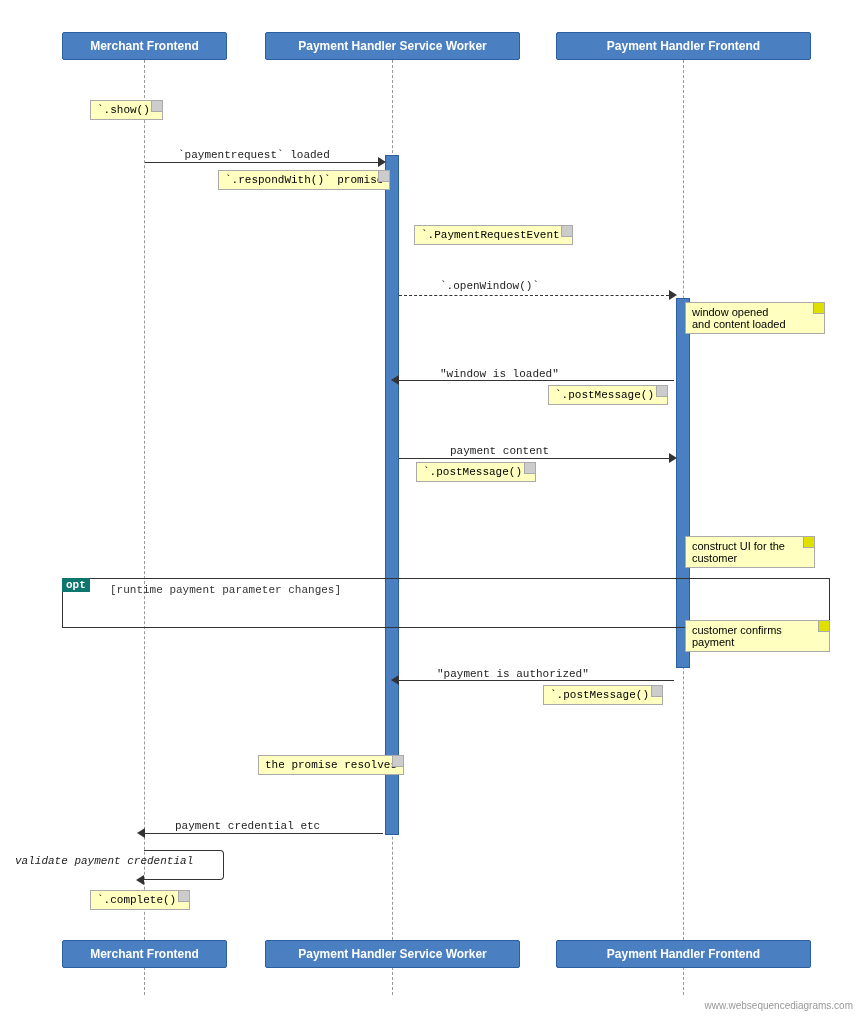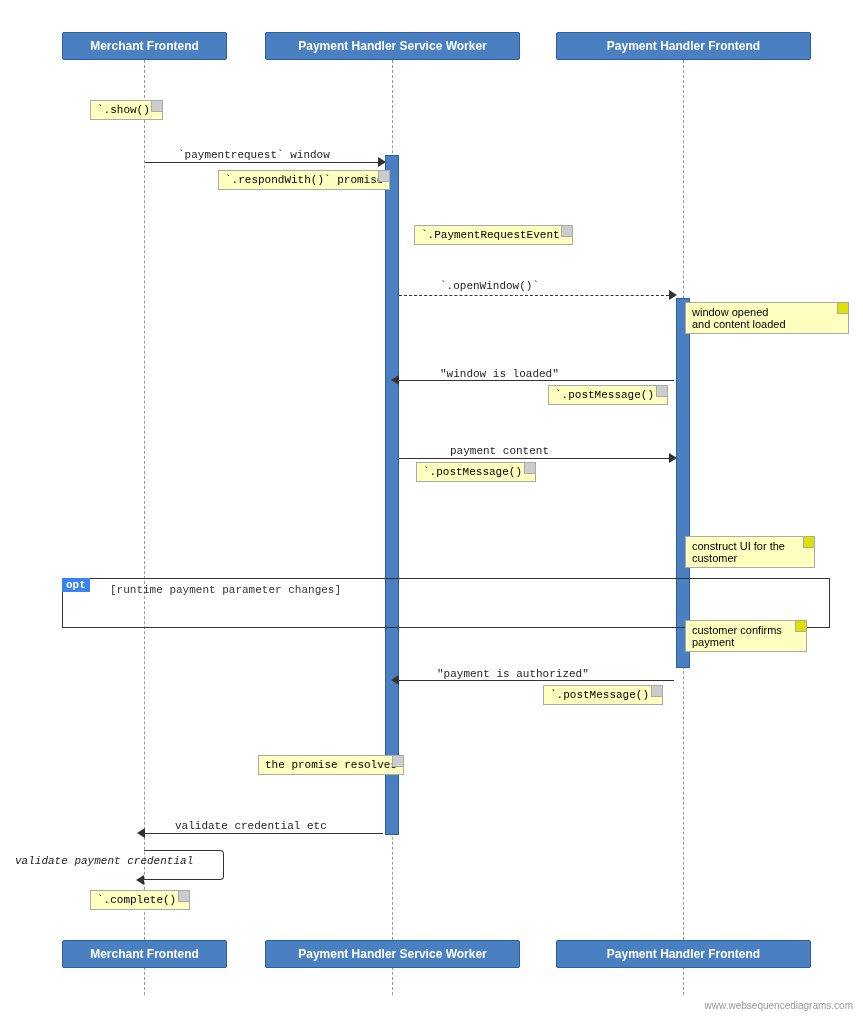--- a/index.html
+++ b/index.html
@@ -111,21 +111,21 @@
       border-left: none;
       border-radius: 0 4px 4px 0;
     }
     
     .opt-box {
       position: absolute;
       border: 1px solid #333;
     }
     .opt-label {
       position: absolute;
-      background: #3b82f6;
+      background: #0f766e;
       color: white;
       font-size: 11px;
       font-weight: bold;
       padding: 1px 4px;
     }
     .opt-condition {
       position: absolute;
       font-size: 11px;
       color: #333;
     }
@@ -179,39 +179,39 @@
   <div class="lifeline-line" style="left:683px; top:60px; height:935px;"></div>
 
   <div class="active-bar" style="left:385px; top:155px; height:680px;"></div>
 
   <div class="active-bar" style="left:676px; top:298px; height:370px;"></div>
 
   <div class="note-box" style="left:90px; top:100px;">
     <span>`.show()`</span>
   </div>
 
-  <div class="arrow-label" style="left:178px; top:149px;">`paymentrequest` window</div>
+  <div class="arrow-label" style="left:178px; top:149px;">`paymentrequest` loaded</div>
 
   <div class="arrow-line" style="left:145px; top:162px; width:238px;"></div>
 
   <div class="arrow-head-right" style="left:378px; top:157px;"></div>
 
   <div class="note-box" style="left:218px; top:170px;">
     <span>`.respondWith()` promise</span>
   </div>
 
   <div class="note-box" style="left:414px; top:225px;">
     <span>`.PaymentRequestEvent`</span>
   </div>
 
   <div class="arrow-label" style="left:440px; top:280px;">`.openWindow()`</div>
   <div class="arrow-line-dashed" style="left:399px; top:295px; width:275px;"></div>
   <div class="arrow-head-right" style="left:669px; top:290px;"></div>
 
-  <div class="side-note" style="left:685px; top:302px; width:164px;">
+  <div class="side-note" style="left:685px; top:302px; width:140px;">
     <span>window opened<br>and content loaded</span>
   </div>
 
   <div class="arrow-label" style="left:440px; top:368px;">"window is loaded"</div>
   <div class="arrow-line" style="left:399px; top:380px; width:275px;"></div>
   <div class="arrow-head-left" style="left:391px; top:375px;"></div>
 
   <div class="note-box" style="left:548px; top:385px;">
     <span>`.postMessage()`</span>
   </div>
@@ -225,37 +225,37 @@
   </div>
 
   <div class="side-note" style="left:685px; top:536px; width:130px;">
     <span>construct UI for the customer</span>
   </div>
 
   <div class="opt-box" style="left:62px; top:578px; width:768px; height:50px;"></div>
   <div class="opt-label" style="left:62px; top:578px;">opt</div>
   <div class="opt-condition" style="left:110px; top:584px;">[runtime payment parameter changes]</div>
 
-  <div class="side-note" style="left:685px; top:620px; width:122px;">
+  <div class="side-note" style="left:685px; top:620px; width:145px;">
     <span>customer confirms payment</span>
   </div>
 
   <div class="arrow-label" style="left:437px; top:668px;">"payment is authorized"</div>
   <div class="arrow-line" style="left:399px; top:680px; width:275px;"></div>
   <div class="arrow-head-left" style="left:391px; top:675px;"></div>
 
   <div class="note-box" style="left:543px; top:685px;">
     <span>`.postMessage()`</span>
   </div>
 
   <div class="note-box" style="left:258px; top:755px;">
     <span>the promise resolves</span>
   </div>
 
-  <div class="arrow-label" style="left:175px; top:820px;">validate credential etc</div>
+  <div class="arrow-label" style="left:175px; top:820px;">payment credential etc</div>
   <div class="arrow-line" style="left:145px; top:833px; width:238px;"></div>
   <div class="arrow-head-left" style="left:137px; top:828px;"></div>
 
   <div class="arrow-label" style="left:15px; top:855px;font-style:italic;">validate payment credential</div>
 
   <div class="self-loop" style="left:144px; top:850px; width:80px; height:30px;"></div>
   <div class="arrow-head-left" style="left:136px; top:875px;"></div>
 
   <div class="note-box" style="left:90px; top:890px;">
     <span>`.complete()`</span>

